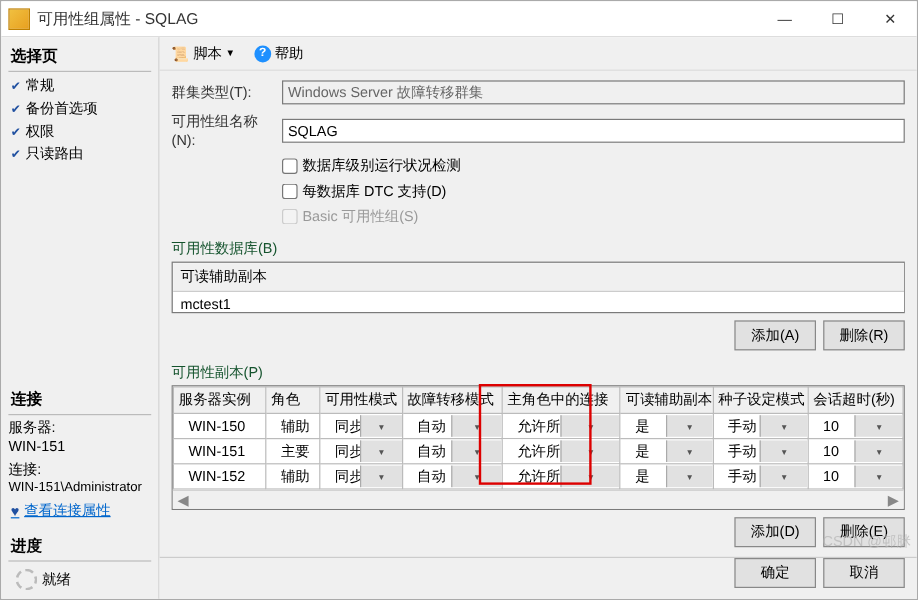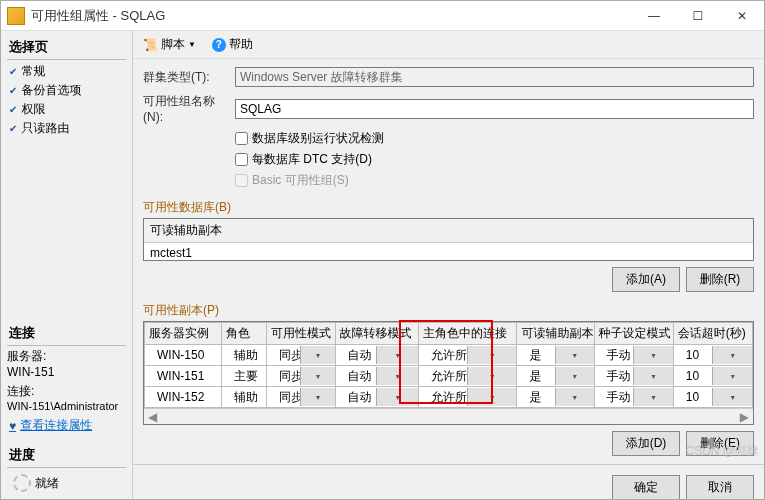--- a/index.html
+++ b/index.html
@@ -20,38 +20,38 @@
 .tbtn { display: flex; align-items: center; gap: 3px; padding: 2px 4px; cursor: pointer; }
 .helpico { width: 14px; height: 14px; border-radius: 50%; background: #1e90ff; color: #fff; display: flex; align-items: center; justify-content: center; font-size: 10px; font-weight: bold; }
 .content { flex: 1; padding: 8px 10px 4px 10px; overflow: hidden; display: flex; flex-direction: column; }
 .row { display: flex; align-items: center; margin-bottom: 6px; gap: 6px; }
 .lbl { width: 86px; color: #333; }
 input[type=text] { border: 1px solid #7a7a7a; padding: 2px 4px; height: 20px; background: #fff; }
 input[readonly] { background: #f0f0f0; color: #666; }
 .chk { display: flex; align-items: center; gap: 4px; margin-bottom: 4px; margin-left: 92px; }
 .chk input { width: 13px; height: 13px; }
 .chk.disabled { color: #999; }
-.grphdr { color: #a16207; margin: 6px 0 2px 0; }
+.grphdr { color: #14532d; margin: 6px 0 2px 0; }
 .dbbox { border: 1px solid #7a7a7a; background: #fff; height: 68px; overflow: auto; }
 .dbhd { background: #f0f0f0; border-bottom: 1px solid #ccc; padding: 3px 6px; }
 .dbrow { padding: 3px 6px; border-bottom: 1px solid #eee; }
 .btnrow { display: flex; justify-content: flex-end; gap: 6px; margin: 6px 0 4px 0; }
 button { border: 1px solid #888; background: #e1e1e1; padding: 3px 12px; cursor: pointer; min-width: 68px; }
 .replica { border: 1px solid #7a7a7a; background: #fff; }
 table { border-collapse: collapse; width: 100%; table-layout: fixed; }
 th, td { border: 1px solid #bbb; padding: 0; font-weight: normal; text-align: left; height: 20px; overflow: hidden; white-space: nowrap; }
 th { background: #f0f0f0; padding: 2px 4px; }
 td { background: #fff; }
 td .cell { display: flex; align-items: center; height: 20px; }
 td .cell span { flex: 1; padding: 0 12px; overflow: hidden; }
 td .cell .dd { width: 14px; height: 18px; background: #e1e1e1; border-left: 1px solid #aaa; display: flex; align-items: center; justify-content: center; font-size: 8px; color: #555; }
 .redbox td:nth-child(5) { position: relative; }
 .redframe { position: absolute; border: 2px solid #d00; pointer-events: none; }
 .scroll { height: 16px; background: #f0f0f0; border-top: 1px solid #ccc; display: flex; justify-content: space-between; font-size: 9px; color: #888; padding: 0 4px; align-items: center; }
-.footer { height: 36px; border-top: 1px solid #ccc; display: flex; align-items: flex-end; justify-content: flex-end; padding: 0 10px; gap: 6px; background: #f0f0f0; }
+.footer { height: 36px; border-top: 1px solid #ccc; display: flex; align-items: flex-start; justify-content: flex-end; padding: 0 10px; gap: 6px; background: #f0f0f0; }
 .spinner { width: 18px; height: 18px; border: 2px dashed #bbb; border-radius: 50%; margin-right: 4px; }
 .progress-area { display: flex; align-items: center; padding: 4px 6px; }
 .watermark { position: absolute; right: 6px; bottom: 40px; color: rgba(180,180,180,0.7); font-size: 12px; pointer-events: none; }
 </style>
 </head>
 <body>
 
 <div class="titlebar">
   <div class="icon"></div>
   <div class="title">可用性组属性 - SQLAG</div>

